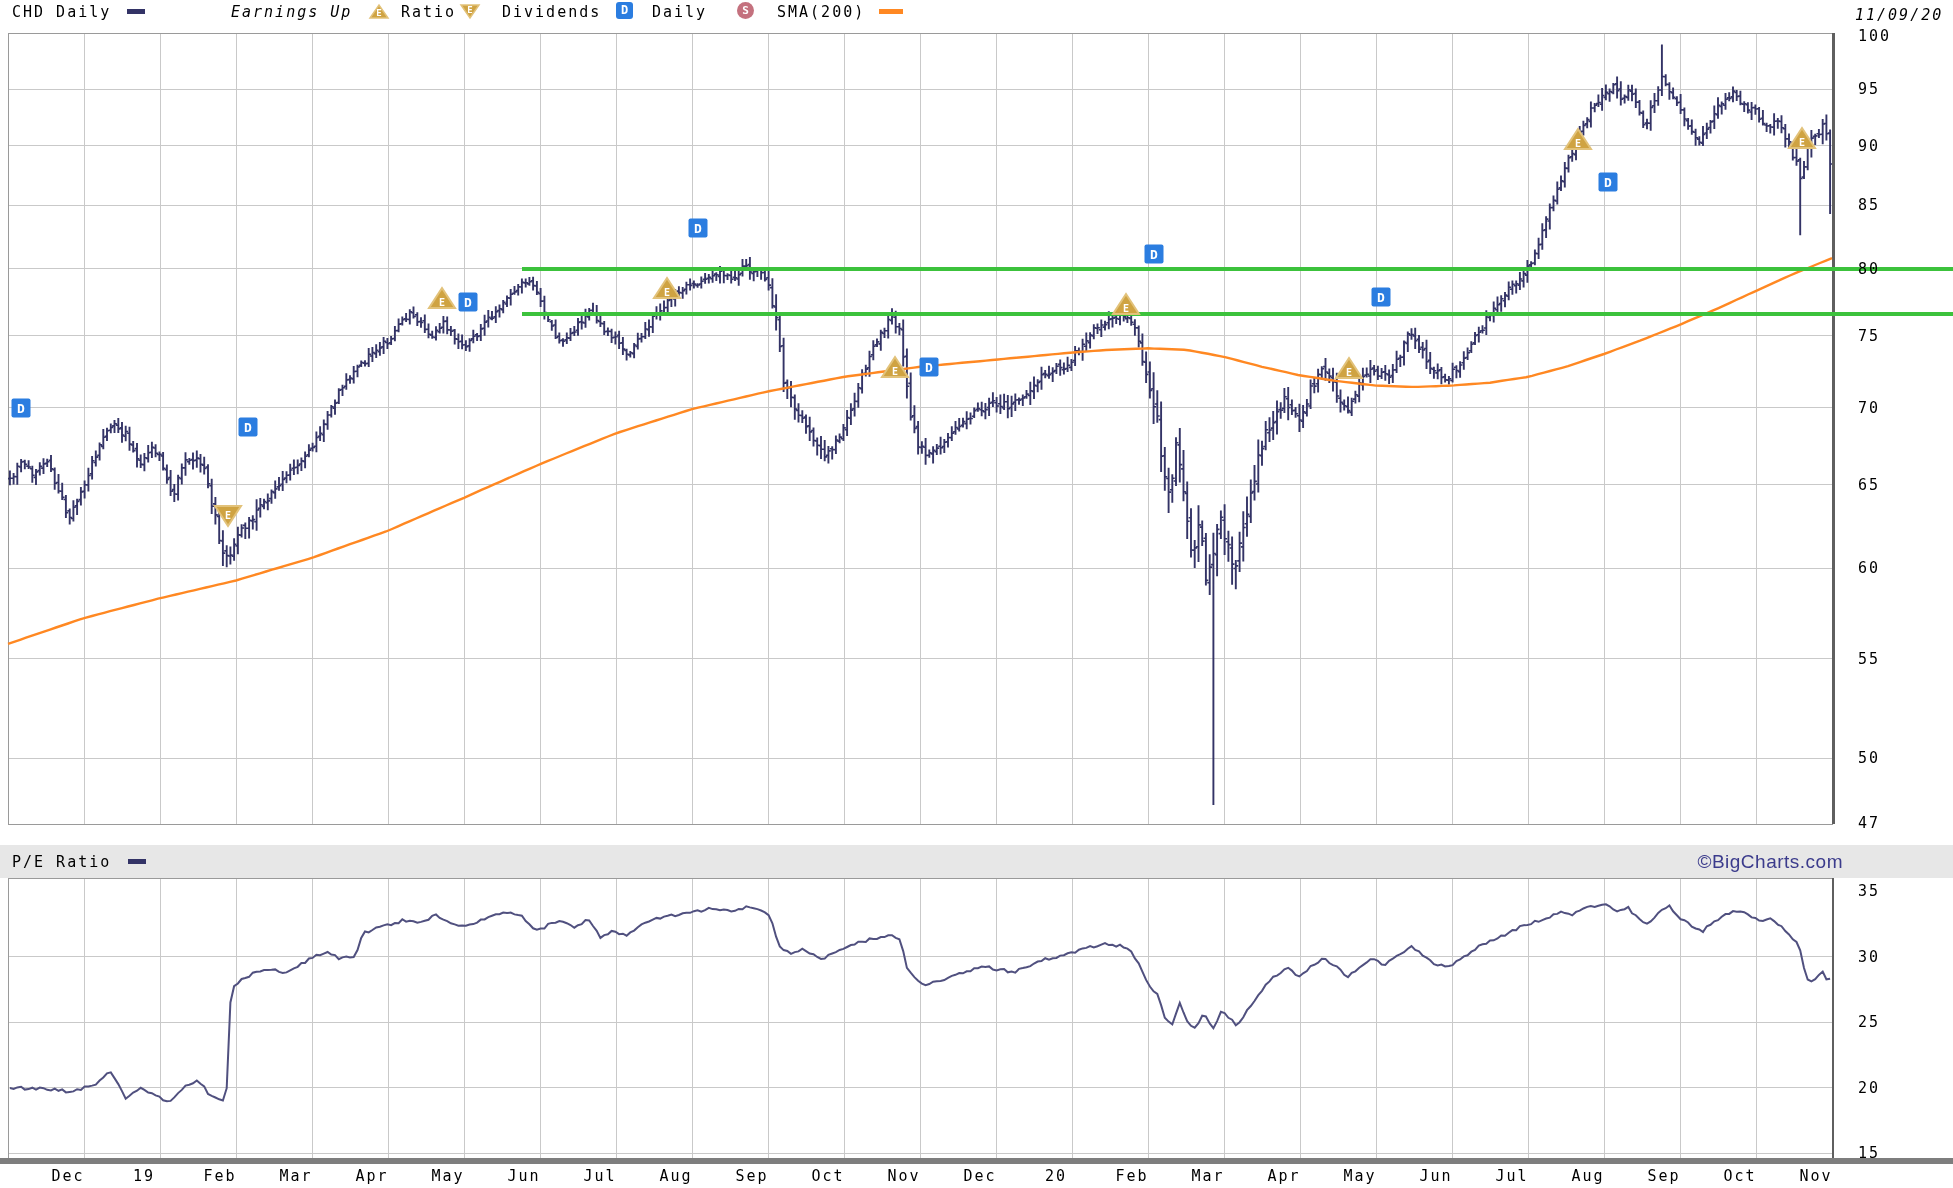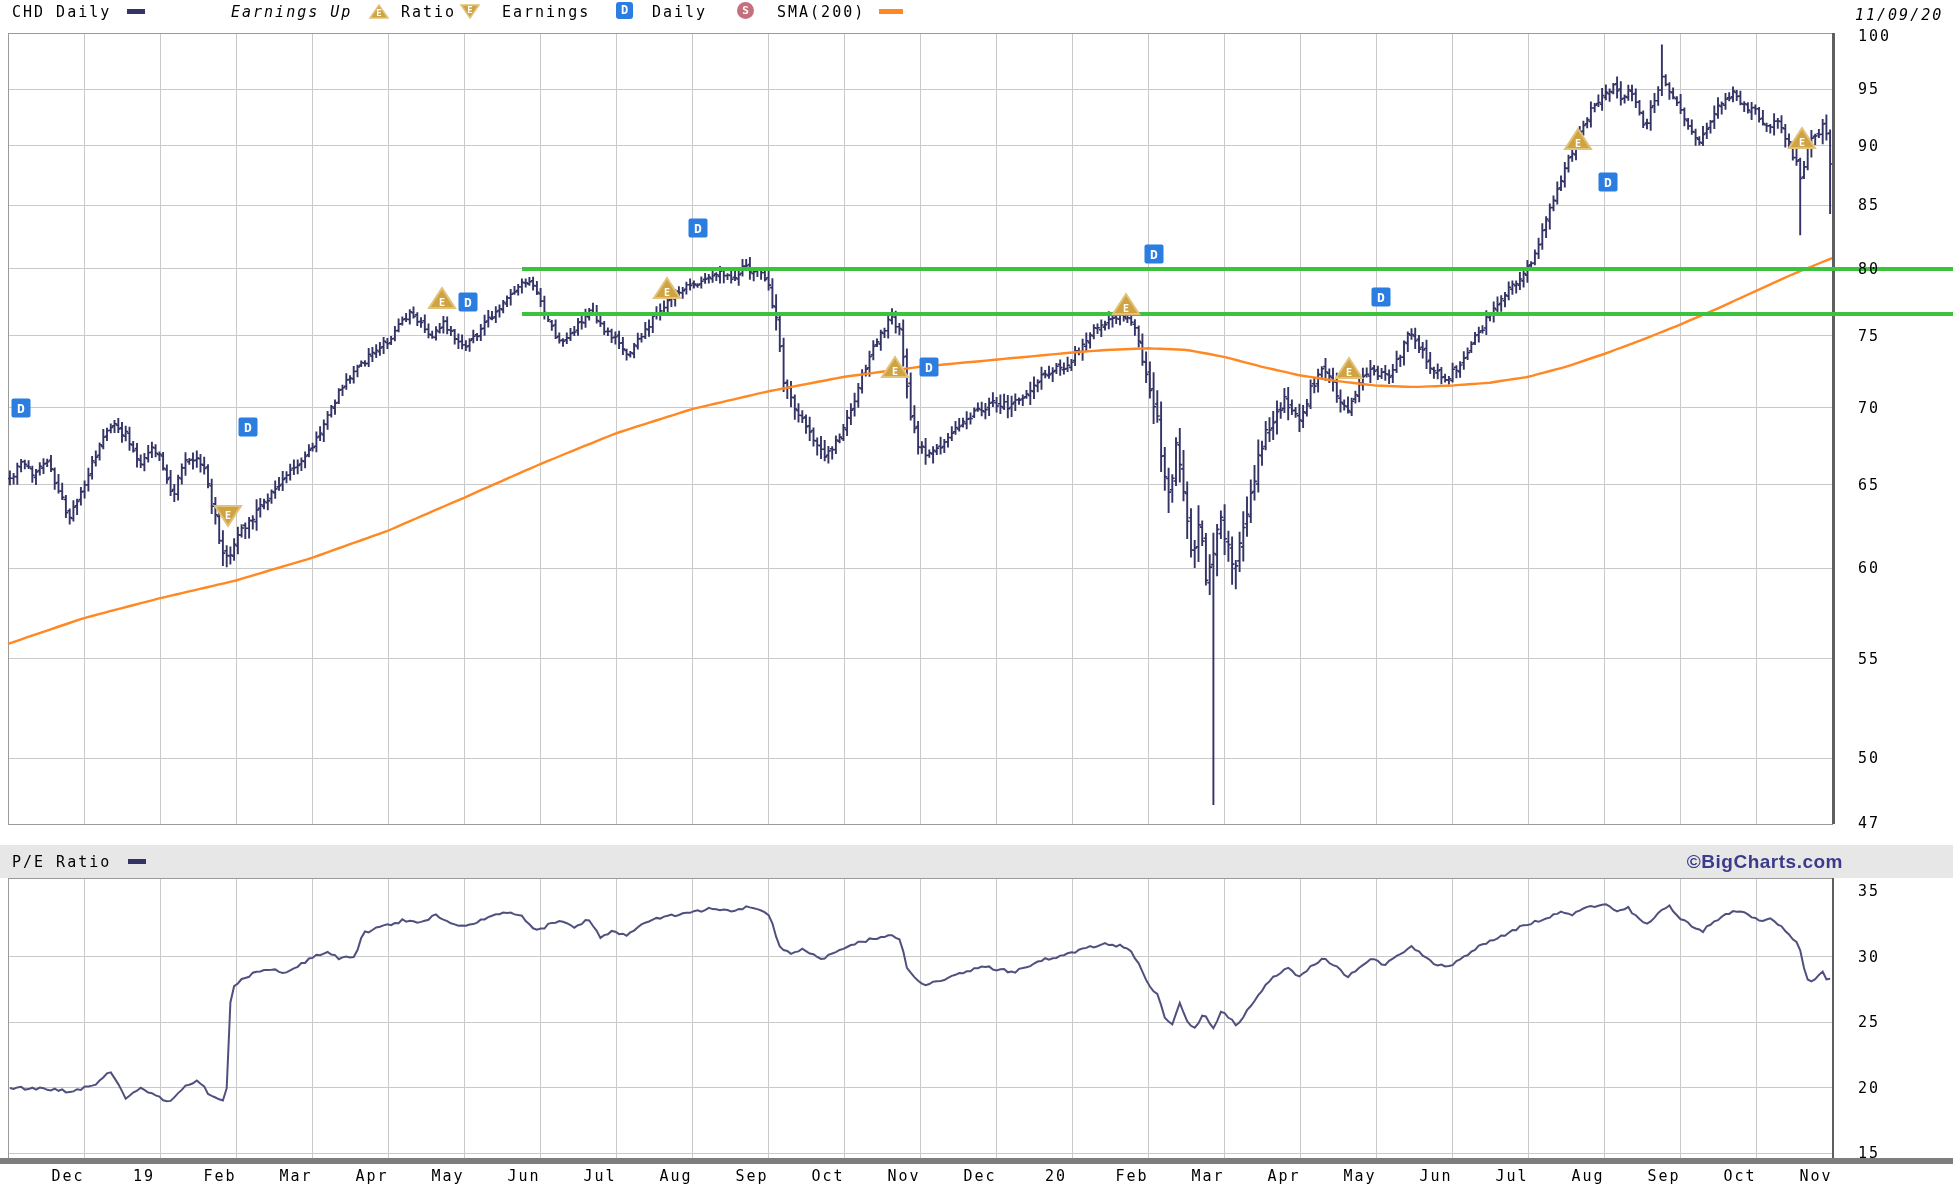--- a/index.html
+++ b/index.html
@@ -10,21 +10,21 @@
   #header{position:absolute;left:0;top:0;width:1953px;height:24px;background:#fff;}
   .dash{position:absolute;height:5px;}
   .dash.navy{background:#333366;}
   .dash.orange{background:#ff8822;}
   .badge-d{position:absolute;width:17px;height:17px;background:#2b7de0;border-radius:3px;
            color:#fff;font-size:12px;font-weight:bold;text-align:center;line-height:17px;letter-spacing:0;}
   .badge-s{position:absolute;width:17px;height:17px;background:#c4717e;border-radius:50%;
            color:#fff;font-size:11px;font-weight:bold;text-align:center;line-height:17px;letter-spacing:0;}
   #pe-band{position:absolute;left:0;top:845px;width:1953px;height:33px;background:#e7e7e7;}
   #copyright{position:absolute;top:851px;right:110px;font-family:"Liberation Sans","DejaVu Sans",sans-serif;
-             font-weight:bold;font-size:19px;color:#3b3b8c;letter-spacing:0.5px;}
+             font-weight:normal;font-size:19px;color:#3b3b8c;letter-spacing:0.5px;}
   svg text{font-family:"DejaVu Sans Mono","Liberation Mono",monospace;}
 </style>
 </head>
 <body>
 
 <div id="page">
 
   <div id="header">
     <span class="mono abs" style="left:12px;top:3px;">CHD Daily</span>
     <span class="dash navy" style="left:127px;top:9px;width:18px;"></span>
@@ -35,21 +35,21 @@
           <text x="11" y="13" text-anchor="middle" font-size="9" font-weight="bold" fill="#fff">E</text>
         </svg>
     </span>
     <span class="mono abs" style="left:401px;top:3px;">Ratio</span>
     <span class="abs" style="left:459px;top:3px;">
       <svg width="22" height="17">
           <polygon points="2,2 20,2 11,15" fill="#cfa342" stroke="#e2c27a" stroke-width="1.5"></polygon>
           <text x="11" y="10" text-anchor="middle" font-size="9" font-weight="bold" fill="#fff">E</text>
         </svg>
     </span>
-    <span class="mono abs" style="left:502px;top:3px;">Earnings</span>
+    <span class="mono abs" style="left:502px;top:3px;">Dividends</span>
     <span class="badge-d" style="left:616px;top:2px;">D</span>
     <span class="mono abs" style="left:652px;top:3px;">Daily</span>
     <span class="badge-s" style="left:737px;top:2px;">S</span>
     <span class="mono abs" style="left:777px;top:3px;text-align:right;">SMA(200)</span>
     <span class="dash orange" style="left:879px;top:9px;width:24px;"></span>
     <span class="mono abs" style="left:1855px;top:6px;font-style:italic;">11/09/20</span>
   </div>
 
   <svg id="chart-svg" width="1953" height="1188" style="position:absolute;left:0;top:0;">
       <defs>

